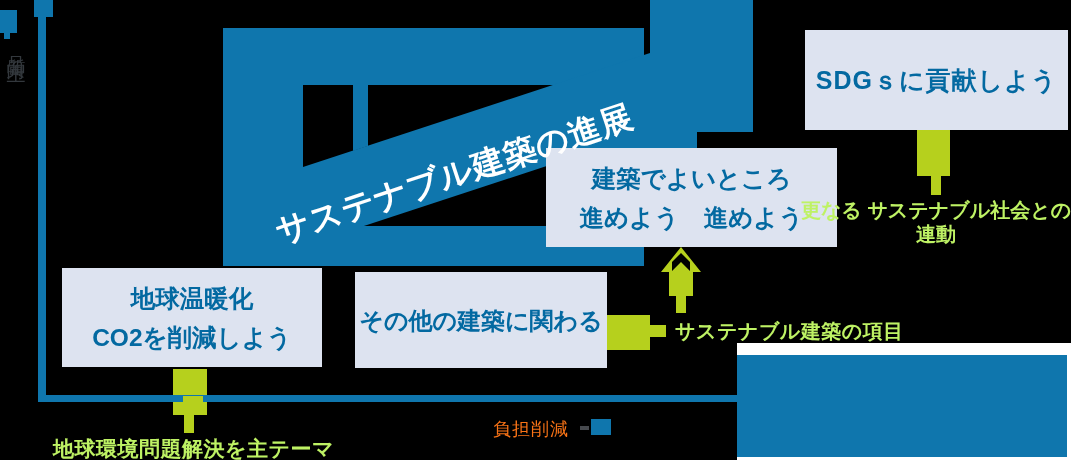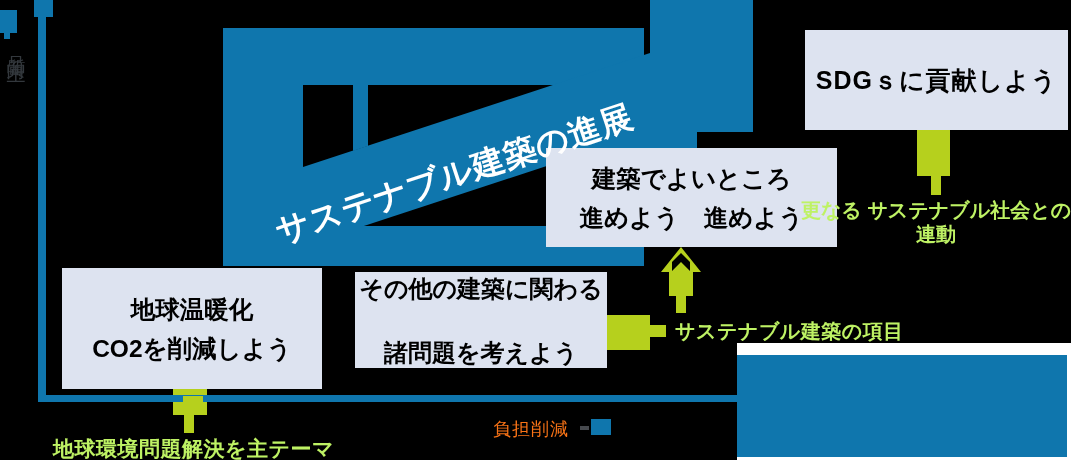--- a/index.html
+++ b/index.html
@@ -4,26 +4,26 @@
 <style>
   html,body{margin:0;padding:0;background:#000;}
   .stage{
     position:relative;width:1071px;height:460px;overflow:hidden;
     background:#000;
     font-family:"Liberation Sans","DejaVu Sans",sans-serif;
   }
   .stage svg{position:absolute;left:0;top:0;}
   .abs{position:absolute;}
   .box{
-    position:absolute;background:#dde3f0;color:#000000;
+    position:absolute;background:#dde3f0;color:#0369a1;
     display:flex;flex-direction:column;align-items:center;justify-content:center;
     font-weight:bold;text-align:right;
   }
   .box .ln{display:block;}
-  .box1{left:62px;top:268px;width:260px;height:121px;font-size:24.5px;line-height:39px;}
+  .box1{left:62px;top:268px;width:260px;height:99px;font-size:24.5px;line-height:39px;}
   .box2{left:355px;top:272px;width:252px;height:96px;font-size:24px;line-height:39px;gap:25px;}
   .box3{left:546px;top:148px;width:291px;height:99px;font-size:24.5px;line-height:39px;border-radius:0;}
   .box4{left:805px;top:30px;width:263px;height:100px;font-size:25px;line-height:30px;letter-spacing:1px;}
   .ylabel{
     left:3px;top:40px;writing-mode:vertical-rl;font-size:19px;color:#33383d;
     letter-spacing:3px;font-weight:500;
   }
   .xlabel{left:493px;top:417px;font-size:18px;color:#f97316;font-weight:500;letter-spacing:1px;}
   .bluelabel{color:#bef264;font-weight:bold;}
   .theme{left:53px;top:435px;font-size:21px;letter-spacing:0.5px;}
@@ -90,21 +90,20 @@
     </g>
   </svg>
 
   <div class="box box1">
     <span class="ln">地球温暖化</span>
     <span class="ln">CO2を削減しよう</span>
   </div>
 
   <div class="box box2">
     <span class="ln">その他の建築に関わる</span>
-    <span class="ln">諸問題を考えよう</span>
   </div>
 
   <div class="box box3">
     <span class="ln">建築でよいところ</span>
     <span class="ln">進めよう　進めよう</span>
   </div>
 
   <div class="box box4">
     <span class="ln">SDGｓに貢献しよう</span>
   </div>

